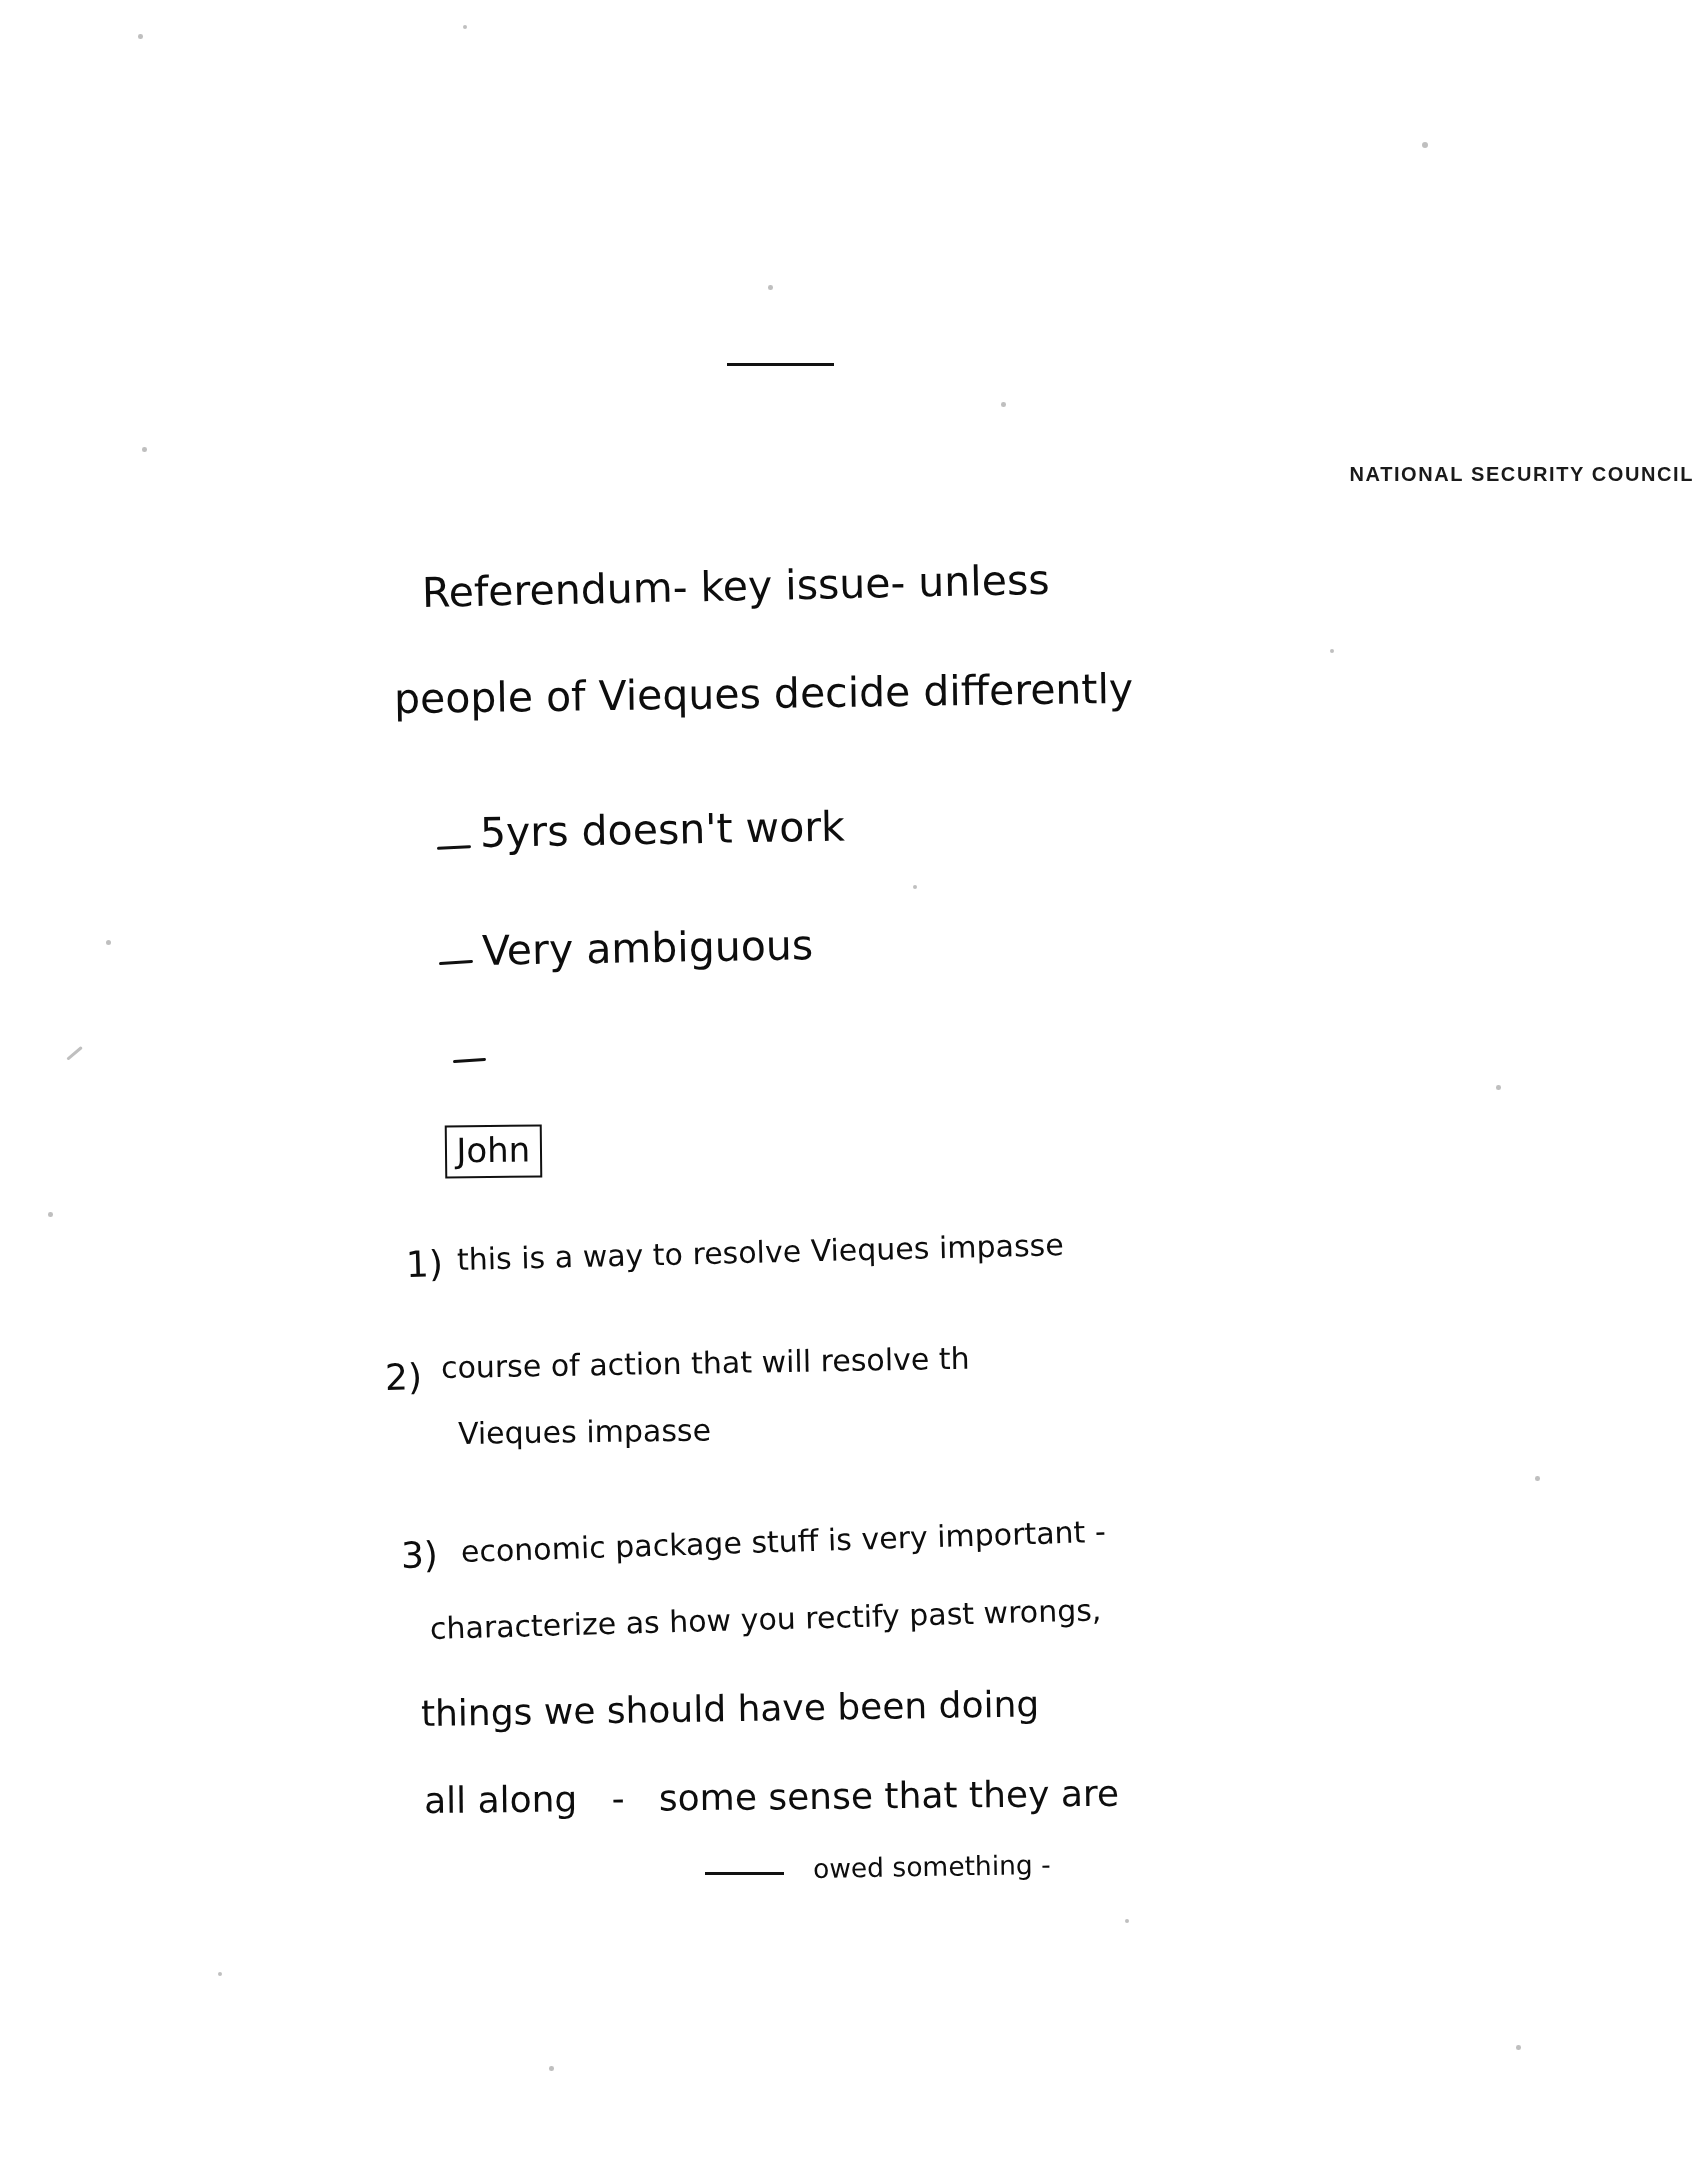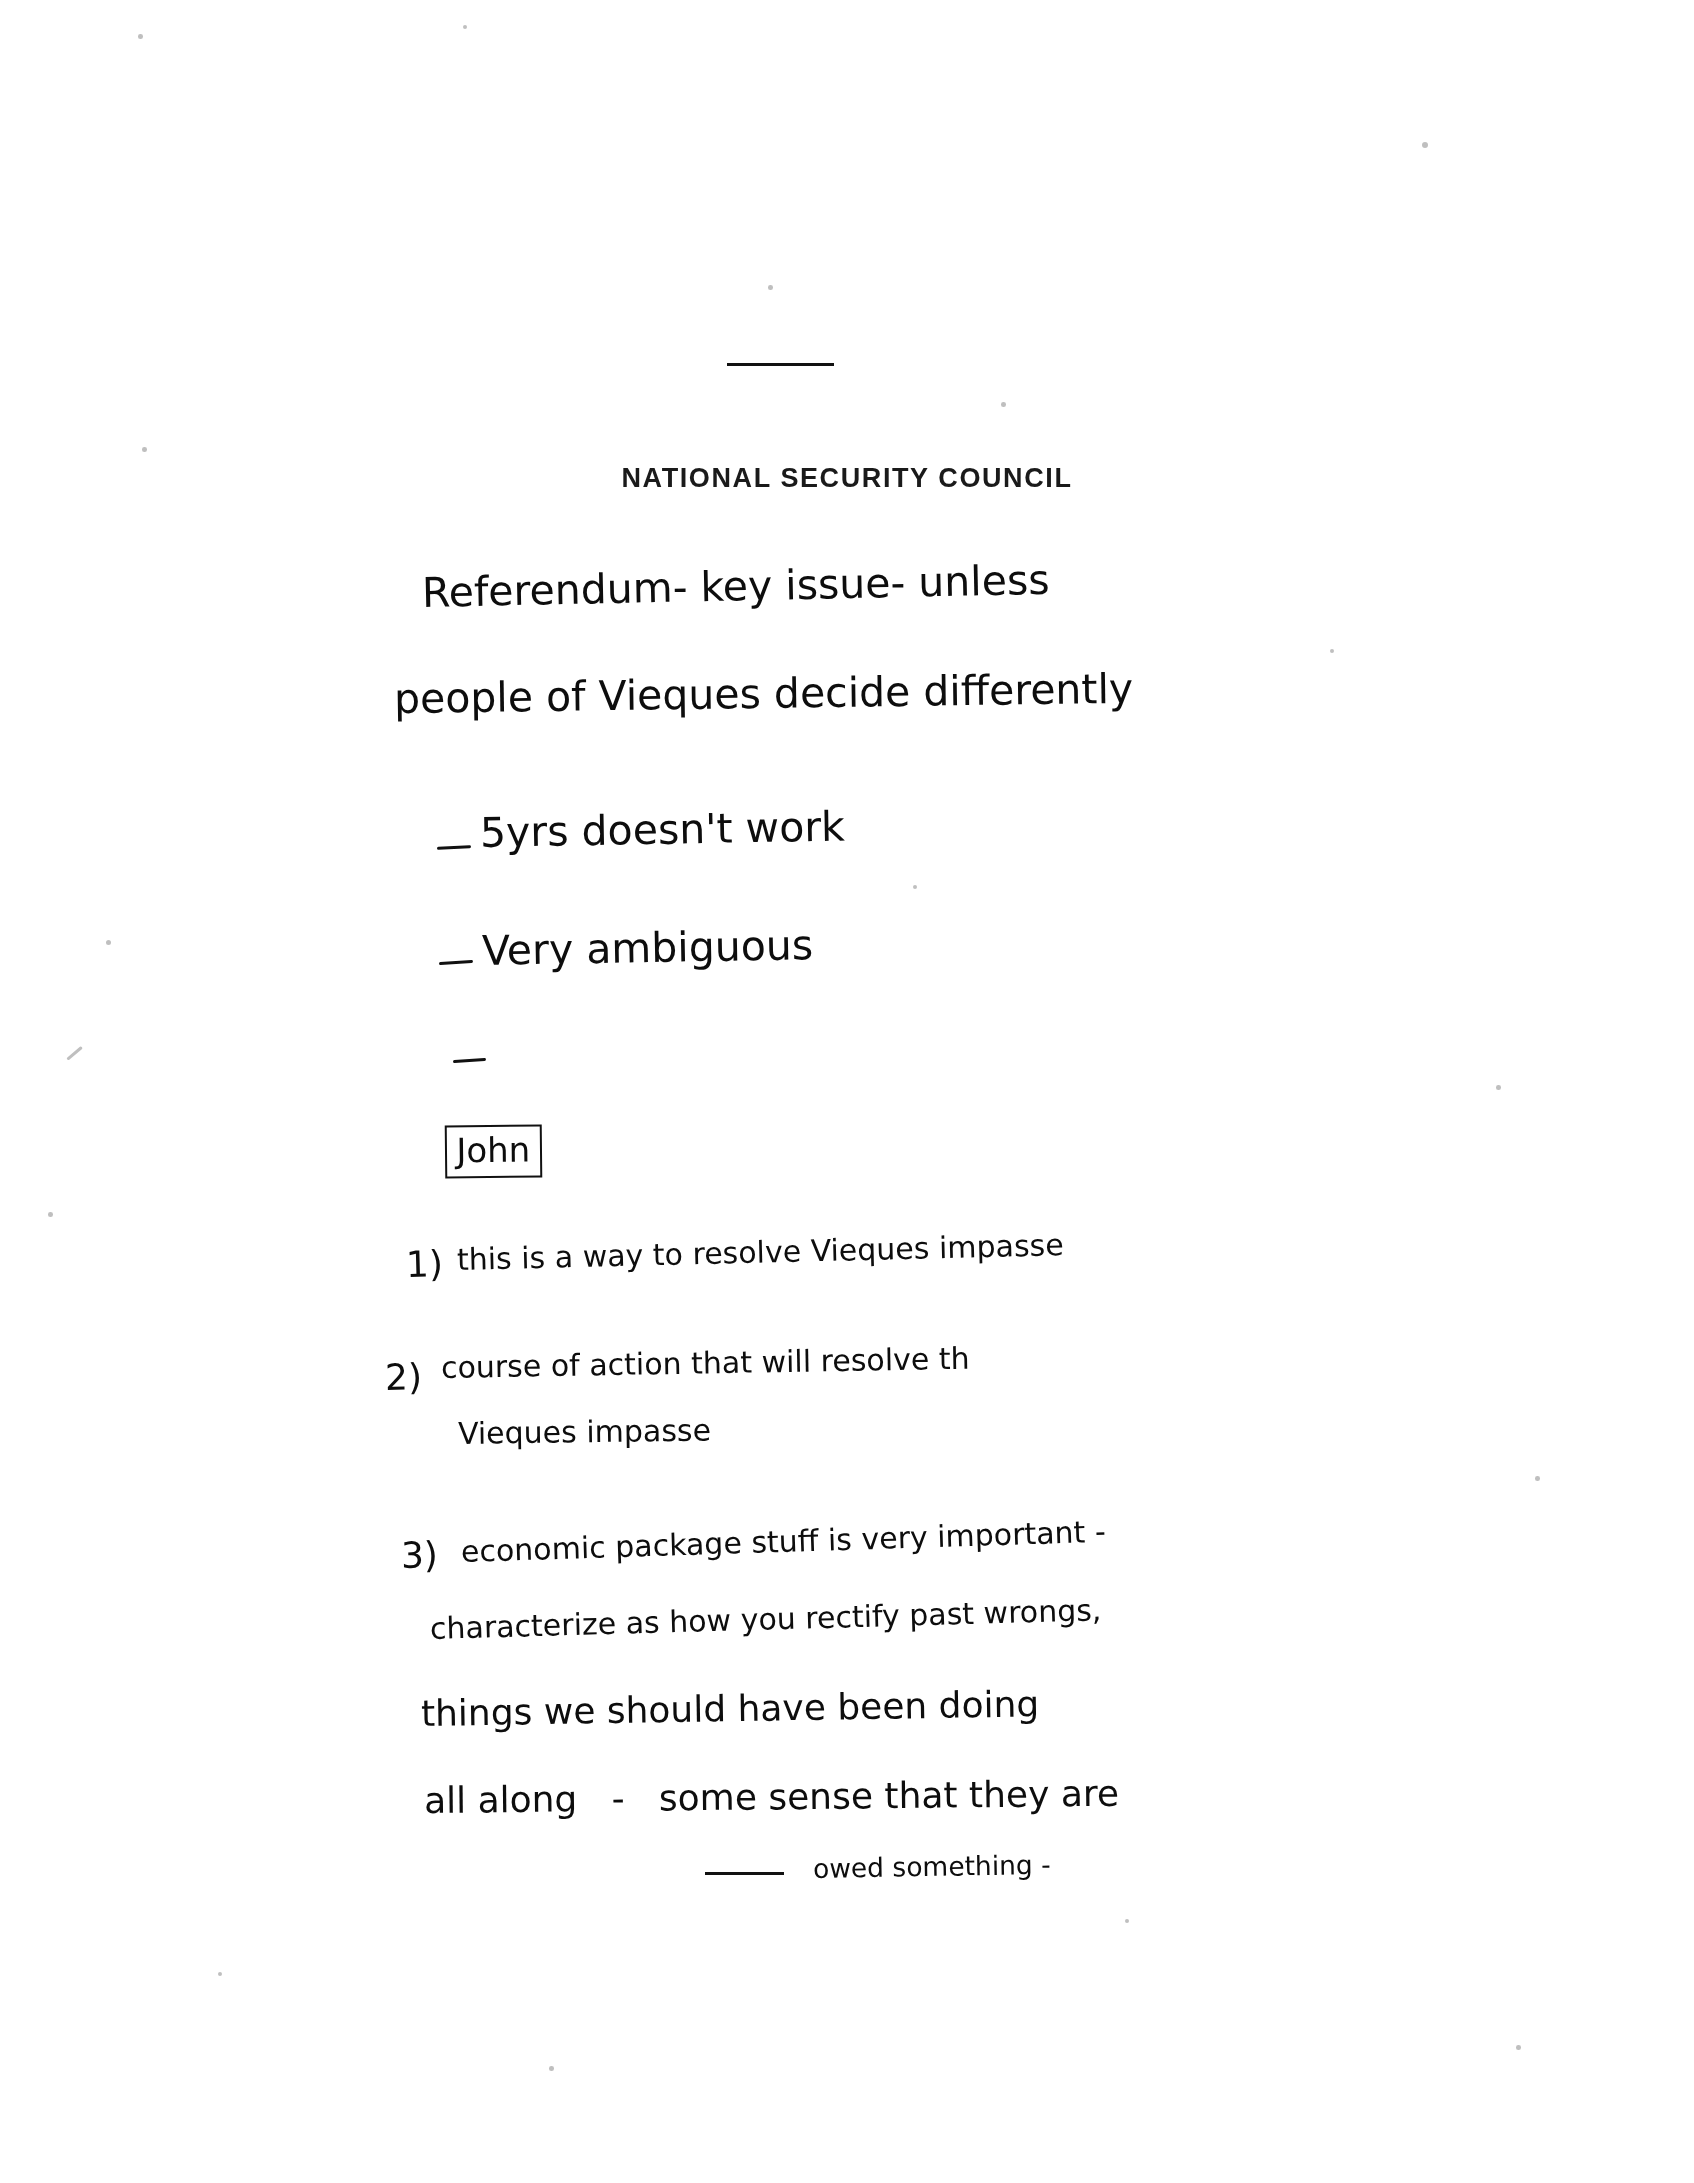--- a/index.html
+++ b/index.html
@@ -33,22 +33,22 @@
     top: 363px;
     width: 107px;
     height: 3.3px;
     background: #111;
   }
   .letterhead {
     position: absolute;
     left: 0;
     top: 463px;
     width: 1694px;
-    text-align: center;
-    font-size: 27px;
+    text-align: right;
+    font-size: 20px;
     font-weight: bold;
     letter-spacing: 1.6px;
     color: #1a1a1a;
     font-family: "Liberation Sans", sans-serif;
   }
 
   
   .hand {
     position: absolute;
     color: #0d0d0d;

